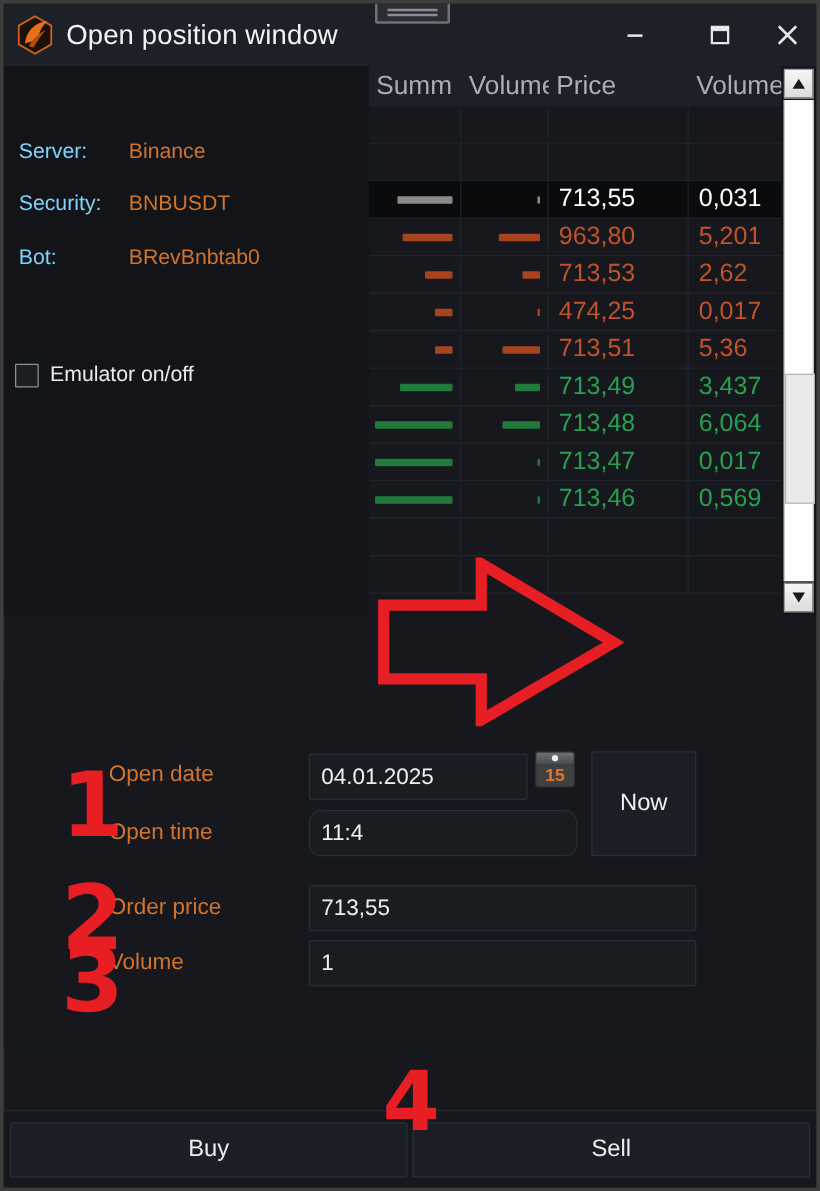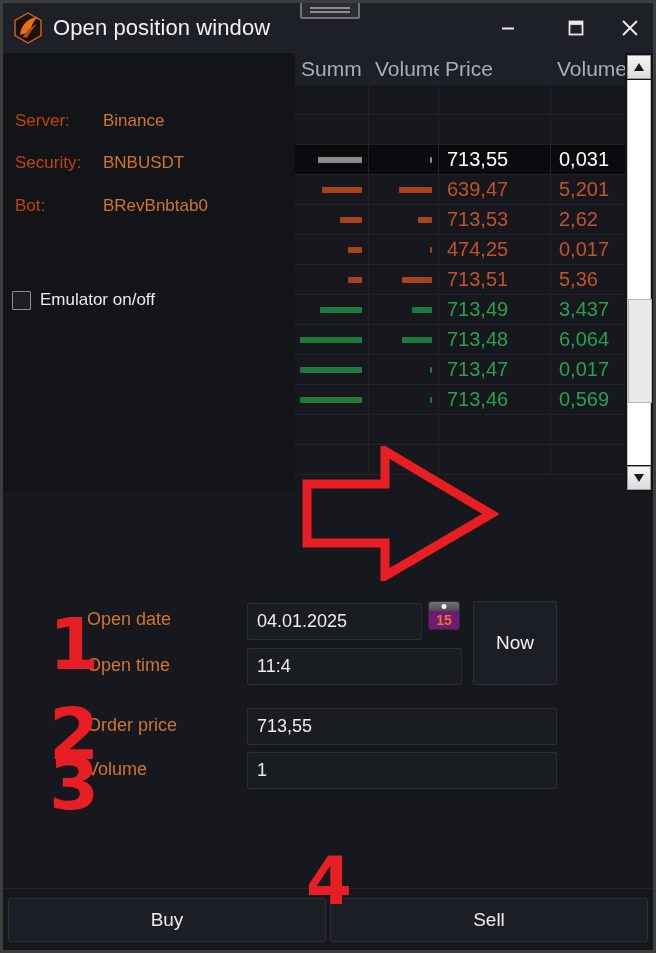--- a/index.html
+++ b/index.html
@@ -53,21 +53,21 @@
   }
   #grab i { display:block; width: 40px; height: 2px; background: #8a8d93; }
 
   
   #left-panel {
     position: absolute; left: 0; top: 50px;
     width: 292px; height: 439px;
     background: #121418;
   }
   .info-row { position: absolute; left: 12px; white-space: nowrap; }
-  .info-label { color: #c2410c; font-size: 17px; }
+  .info-label { color: #7dd3fc; font-size: 17px; }
   .info-value { color: #d1742e; font-size: 17px; position: absolute; }
   #row-server   { top: 58px; }
   #row-security { top: 100px; }
   #row-bot      { top: 143px; }
   .info-value   { left: 88px; }
   #chk-wrap {
     position: absolute; left: 9px; top: 237px;
     display: flex; align-items: center; gap: 9px;
   }
   #chk-box {
@@ -168,26 +168,26 @@
   .field {
     position: absolute; background: #191c21; border: 1px solid #2a2e36;
     color: #eeeeee; font-size: 18px; border-radius: 2px;
     display: flex; align-items: center; padding-left: 9px;
   }
   #lbl-date  { left: 84px; top: 606px; }
   #lbl-time  { left: 84px; top: 652px; }
   #lbl-price { left: 84px; top: 712px; text-align: center; }
   #lbl-vol   { left: 84px; top: 756px; }
   #f-date  { left: 244px; top: 600px; width: 175px; height: 37px; }
-  #f-time  { left: 244px; top: 645px; width: 215px; height: 37px; }
+  #f-time  { left: 244px; top: 645px; width: 215px; height: 37px; border-radius: 10px; }
   #f-price { left: 244px; top: 705px; width: 310px; height: 37px; }
   #f-vol   { left: 244px; top: 749px; width: 310px; height: 37px; }
   #cal-icon {
     position: absolute; left: 425px; top: 598px; width: 32px; height: 29px;
-    border-radius: 3px; background: #701a75; overflow: hidden;
+    border-radius: 3px; background: #404040; overflow: hidden;
     border: 1px solid #2b2e35;
   }
   #cal-icon .cap {
     height: 9px; background: linear-gradient(#6e7178,#4a4d54);
     position: relative;
   }
   #cal-icon .cap:after {
     content: ""; position: absolute; left: 50%; top: 2px;
     transform: translateX(-50%); width: 5px; height: 5px;
     border-radius: 50%; background: #f0f0f0;
@@ -330,21 +330,21 @@
           </div>
         </div>
         <div class="brow ask">
           <div class="cell summ">
             <span class="bar" style="width: 40px;"></span>
           </div>
           <div class="cell vol1">
             <span class="bar" style="width: 33px;"></span>
           </div>
           <div class="cell price">
-            <span class="txt">639,47</span>
+            <span class="txt">963,80</span>
           </div>
           <div class="cell vol2">
             <span class="txt">5,201</span>
           </div>
         </div>
         <div class="brow ask">
           <div class="cell summ">
             <span class="bar" style="width: 22px;"></span>
           </div>
           <div class="cell vol1">

